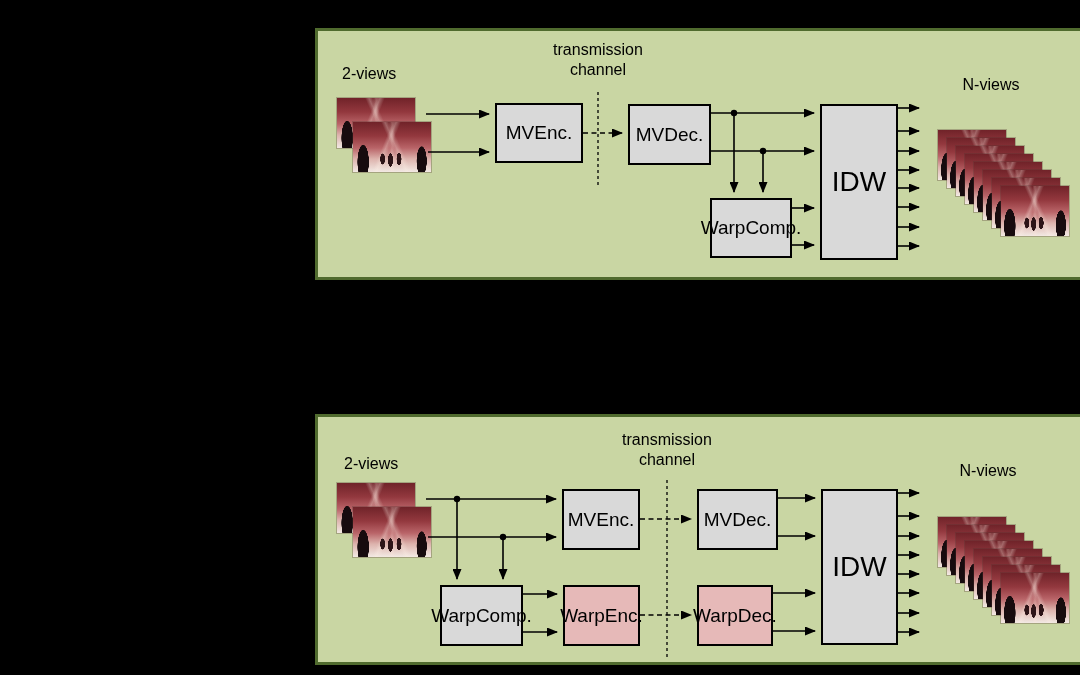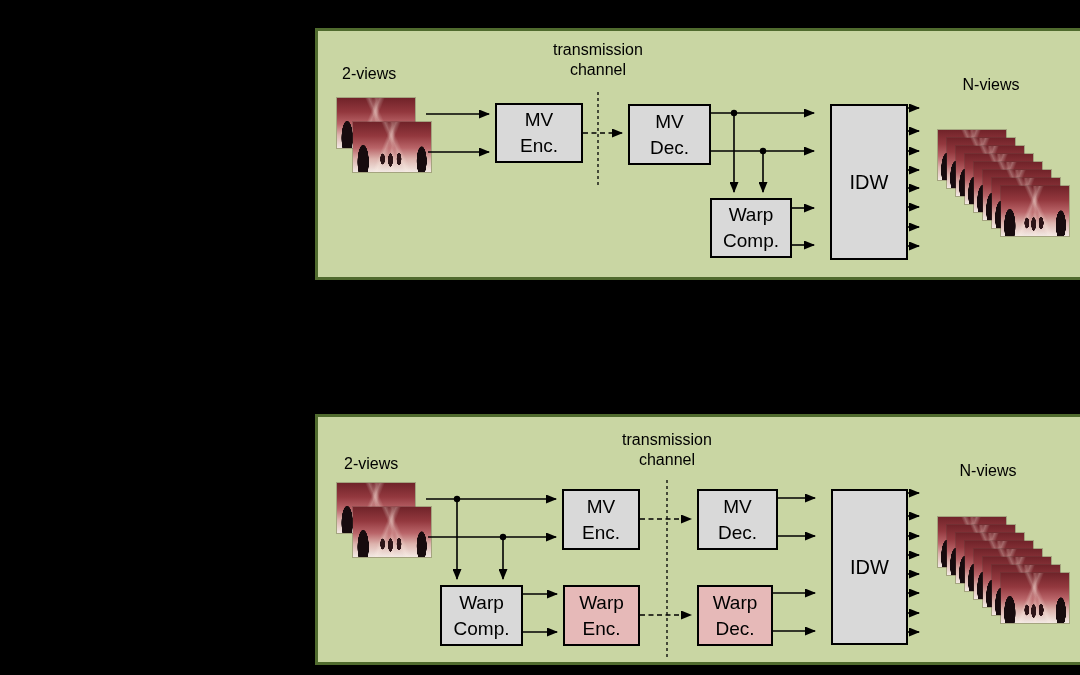--- a/index.html
+++ b/index.html
@@ -37,30 +37,30 @@
     color: var(--text);
     white-space: nowrap;
     text-align: center;
   }
   .lbl.center { text-align: center; white-space: normal; }
   .node {
     position: absolute;
     background: var(--box-bg);
     border: 2px solid var(--box-border);
     display: flex;
-    flex-direction: column;
+    flex-direction: row;
     align-items: center;
     justify-content: center;
     font-size: 19px;
     line-height: 1.35;
     color: var(--text);
     text-align: center;
   }
   .node.pink { background: var(--pink-box-bg); }
-  .node.tall { font-size: 20px; margin-left: 10px; }
+  .node.tall { font-size: 28px; }
   .wires { position: absolute; left: 0; top: 0; }
   .photo {
     position: absolute;
     width: 78px; height: 50px;
     background:
       radial-gradient(9px 27px at 13% 80%, #170b0e 62%, rgba(23,11,14,0) 65%),
       radial-gradient(8px 23px at 88% 78%, #170b0e 62%, rgba(23,11,14,0) 65%),
       radial-gradient(4px 11px at 48% 76%, #2d1417 60%, rgba(45,20,23,0) 64%),
       radial-gradient(4px 10px at 59% 74%, #2d1417 60%, rgba(45,20,23,0) 64%),
       radial-gradient(4px 9px at 38% 74%, #2d1417 58%, rgba(45,20,23,0) 63%),

